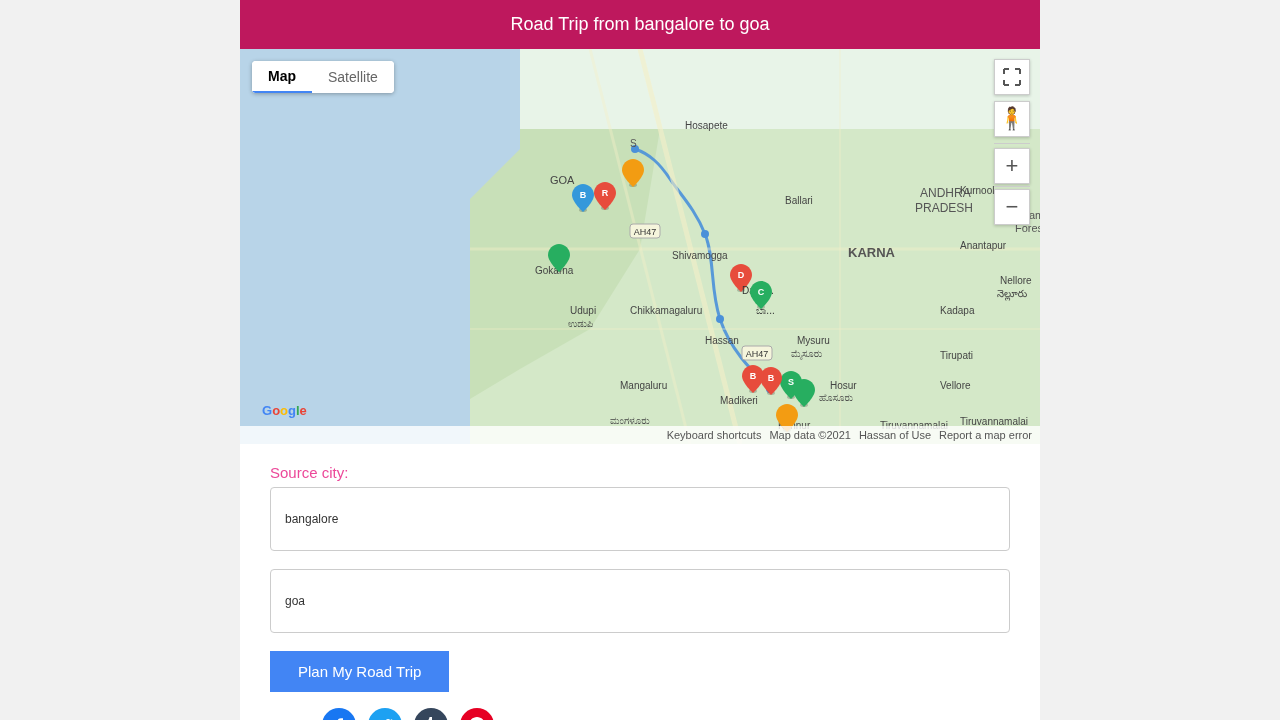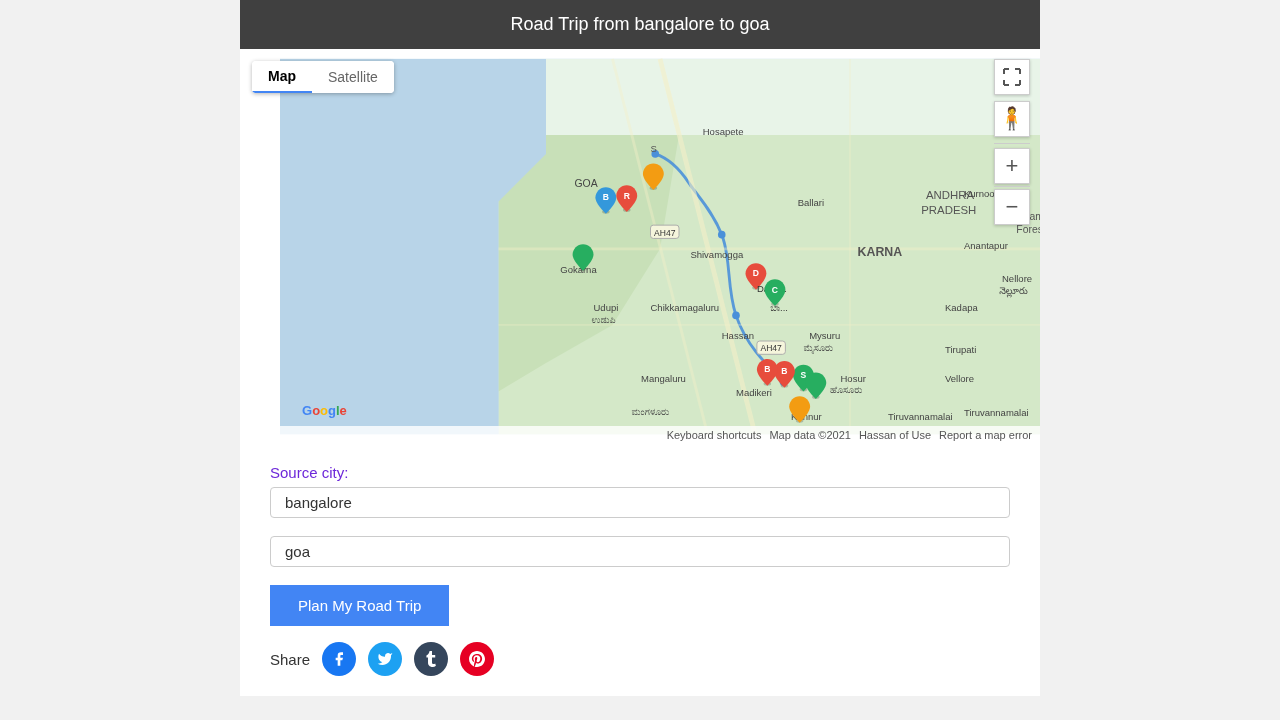--- a/index.html
+++ b/index.html
@@ -16,32 +16,31 @@
       justify-content: center;
       align-items: flex-start;
       padding: 0;
     }
     .main-container {
       width: 800px;
       background: #fff;
       margin-top: 0;
     }
     .map-header {
-      background: #404040;
+      background: #be185d;
       color: #fff;
       text-align: center;
       padding: 14px 20px;
       font-size: 18px;
       font-weight: 400;
     }
     .map-section {
       position: relative;
       width: 100%;
       height: 395px;
-      padding-left: 40px;
     }
     .map-view-toggle {
       position: absolute;
       top: 12px;
       left: 12px;
       z-index: 10;
       display: flex;
       background: #fff;
       border-radius: 4px;
       box-shadow: 0 1px 4px rgba(0,0,0,0.3);
@@ -131,28 +130,28 @@
       gap: 8px;
     }
     .form-section {
       padding: 20px 30px 10px 30px;
     }
     .field-group {
       margin-bottom: 18px;
     }
     .field-label {
       font-size: 15px;
-      color: #6d28d9;
+      color: #ec4899;
       margin-bottom: 6px;
       display: block;
     }
     .text-input {
       width: 100%;
-      padding: 6px 14px;
-      font-size: 15px;
+      padding: 24px 14px;
+      font-size: 12px;
       border: 1px solid #ccc;
       border-radius: 4px;
       outline: none;
       color: #333;
     }
     .plan-btn {
       background: #4285f4;
       color: #fff;
       border: none;
       padding: 12px 28px;

